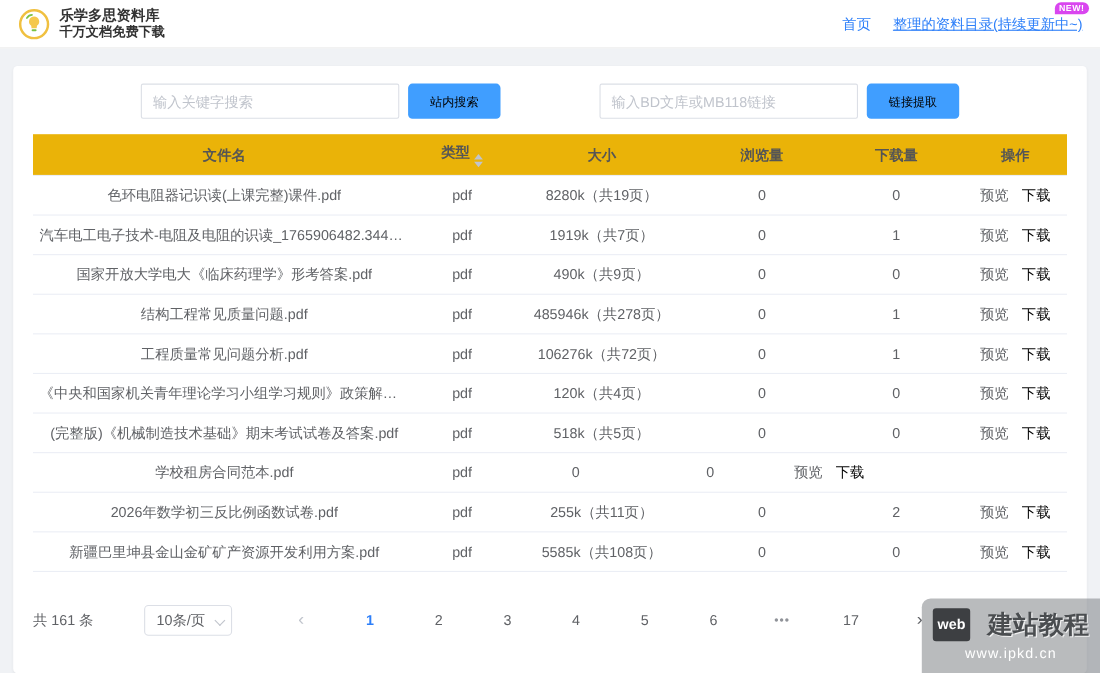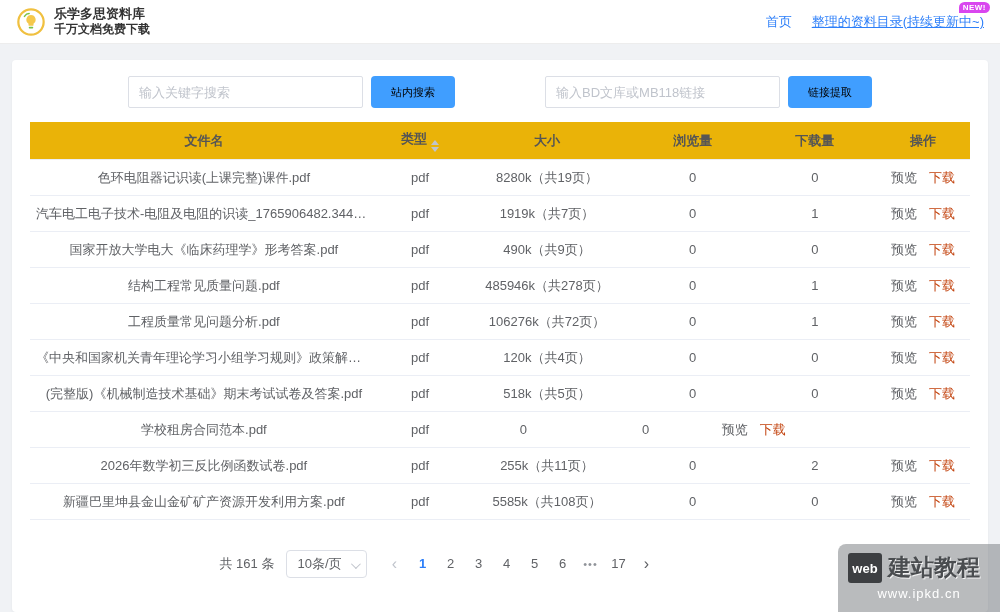--- a/index.html
+++ b/index.html
@@ -67,25 +67,25 @@
   .c-down{ width:13%; }
   .c-act{ width:10%; }
   .th.c-type{ cursor:pointer; }
   .caret-wrap{ display:inline-flex; flex-direction:column; margin-left:4px; vertical-align:-2px; }
   .caret{ width:0; height:0; border-left:4px solid transparent; border-right:4px solid transparent; }
   .caret.up{ border-bottom:5px solid #c0c4cc; margin-bottom:2px; }
   .caret.down{ border-top:5px solid #c0c4cc; }
   .td.c-name{ cursor:pointer; }
   .c-act a{ cursor:pointer; text-decoration:none; font-size:13px; }
   .link-preview{ color:#606266; margin-right:12px; }
-  .link-download{ color:#c2410c; }
+  .link-download{ color:#000000; }
 
   
   .pagination{
-    display:flex; align-items:center; justify-content:center;
+    display:flex; align-items:center; justify-content:space-between;
     padding:30px 120px 0 0; font-size:13px; color:#606266;
   }
   .total{ margin-right:12px; }
   .page-size{
     position:relative; border:1px solid #dcdfe6; border-radius:4px; height:28px;
     line-height:26px; padding:0 24px 0 10px; margin-right:14px; cursor:pointer; color:#606266;
   }
   .select-arrow{
     position:absolute; right:8px; top:11px; width:7px; height:7px;
     border-right:1px solid #c0c4cc; border-bottom:1px solid #c0c4cc;
@@ -96,21 +96,21 @@
   .pg-prev{ color:#c0c4cc; font-size:16px; }
   .pg-next{ color:#606266; font-size:16px; }
   .pg-dots{ color:#909399; letter-spacing:1px; font-size:11px; }
 
   
   .watermark{
     position:absolute; right:0; bottom:0; width:162px; height:68px;
     background:rgba(128,131,134,.55); border-radius:8px 0 0 0;
     padding:8px 10px 6px; z-index:10;
   }
-  .wm-top{ display:flex; align-items:flex-end; }
+  .wm-top{ display:flex; align-items:center;gap:10px; }
   .wm-logo{
     background:#3d3f42; color:#fff; font-size:13px; font-weight:bold;
     width:34px; height:30px; display:inline-flex; align-items:center; justify-content:center;
     border-radius:3px; margin-right:6px;
   }
   .wm-title{
     font-size:23px; font-weight:bold; color:#4a4d50;
     text-shadow:1px 1px 0 rgba(255,255,255,.8);
   }
   .wm-url{ color:#fff; font-size:13px; letter-spacing:1px; margin-top:3px; text-align:center; }

